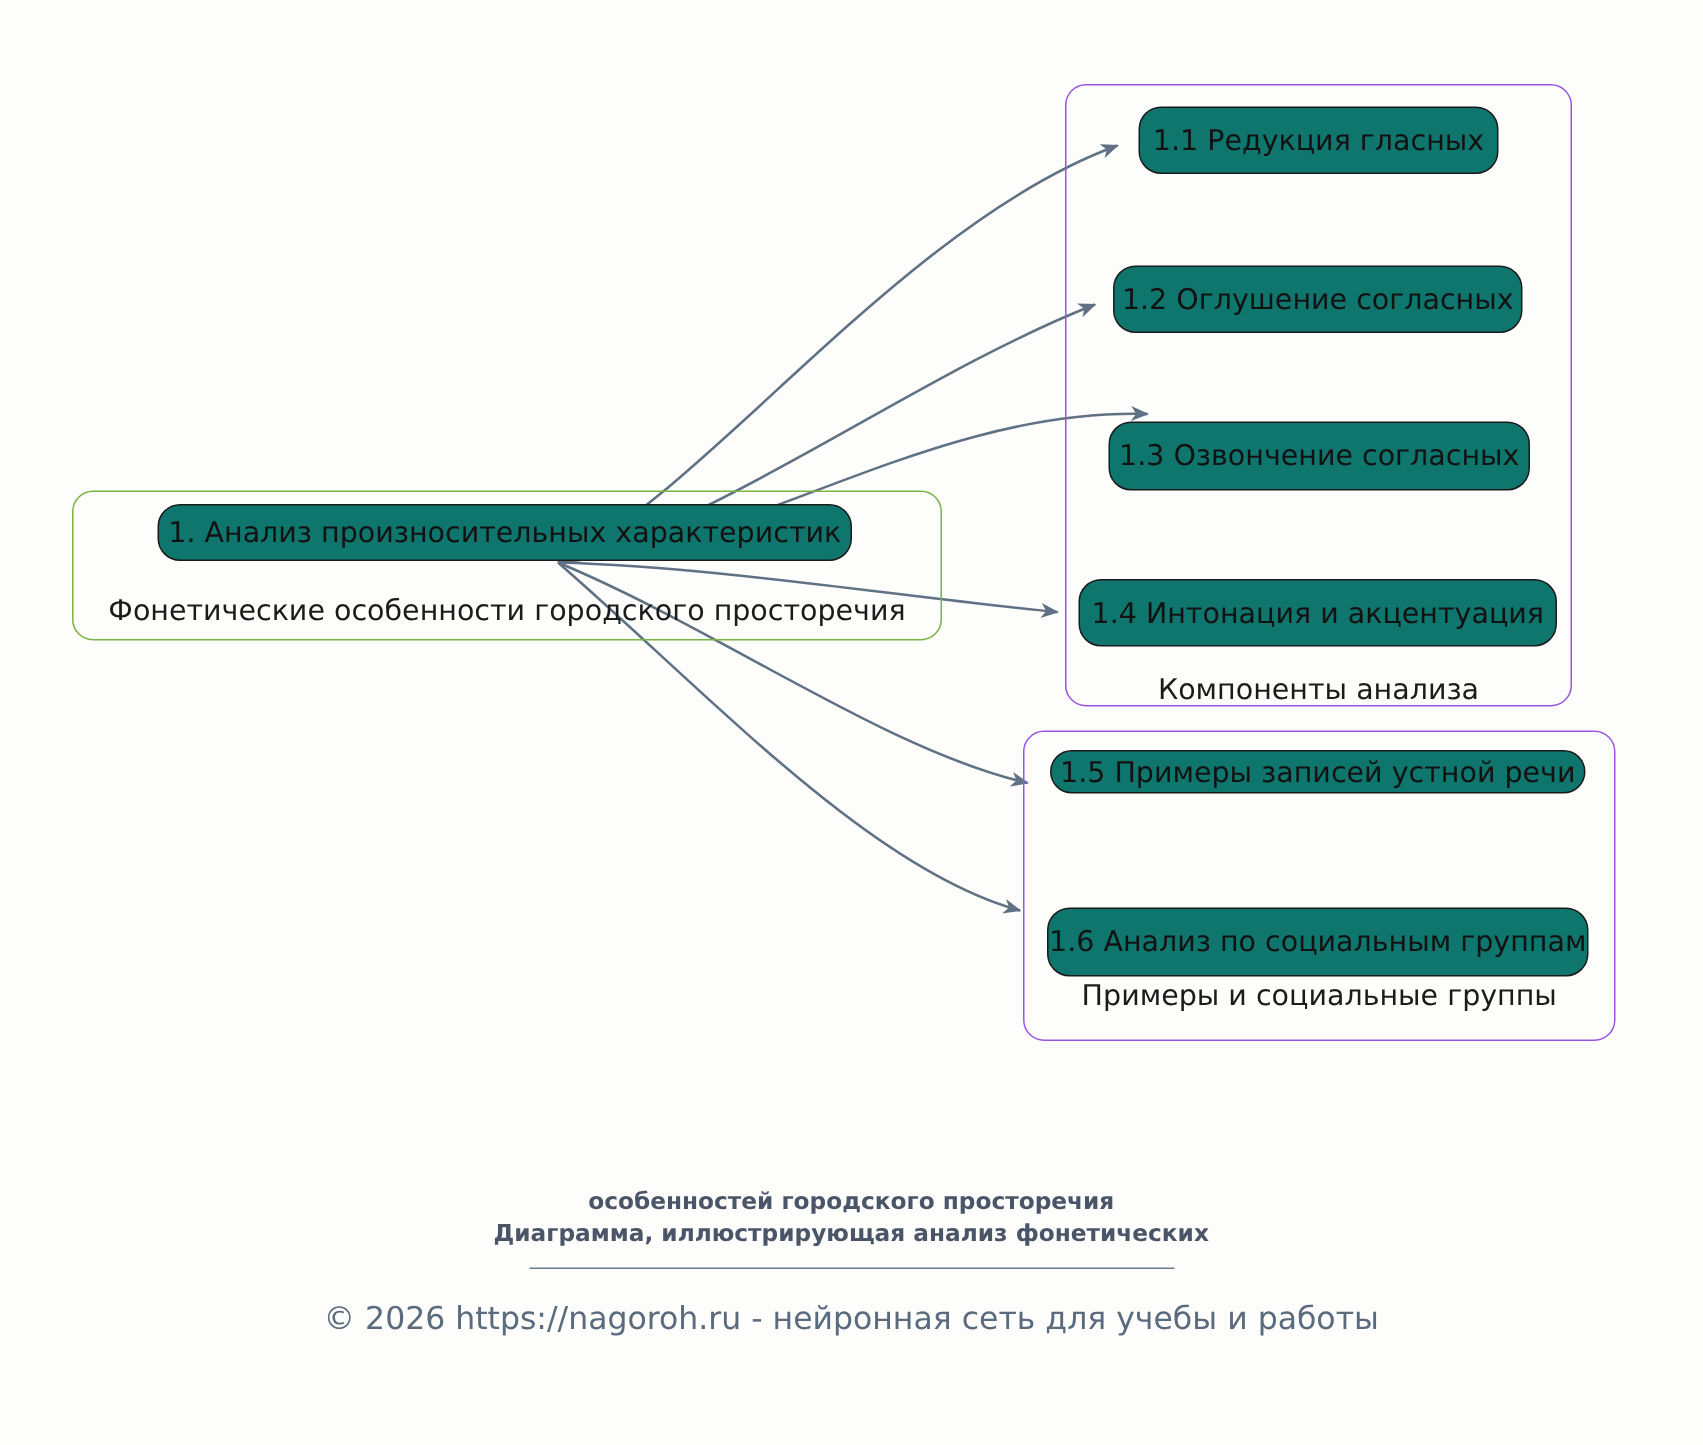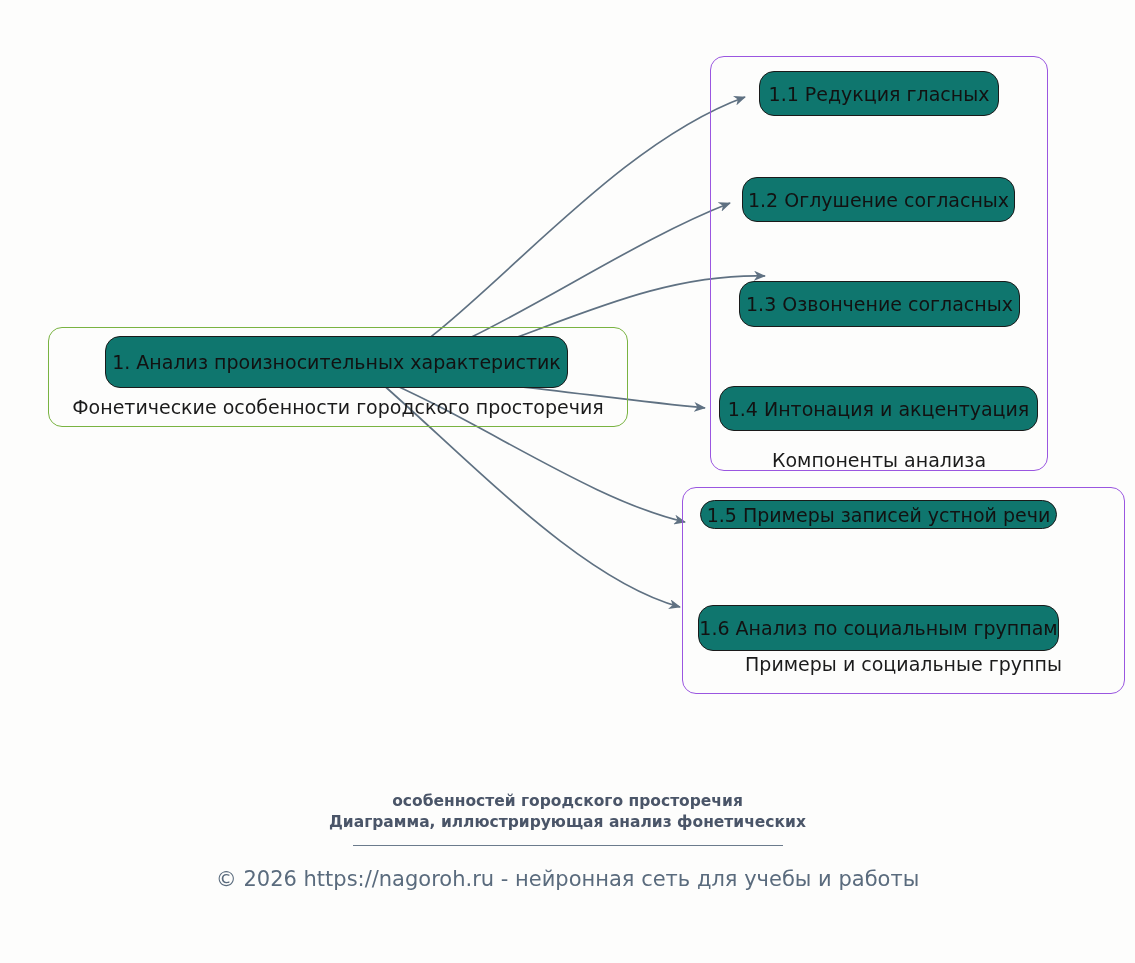--- a/index.html
+++ b/index.html
@@ -106,25 +106,25 @@
   </svg>
 
   <div class="cluster green" style="left:48px; top:327px; width:580px; height:100px;">
     <div class="cluster-label" style="top:68px;">Фонетические особенности городского просторечия</div>
   </div>
 
   <div class="cluster" style="left:710px; top:56px; width:338px; height:415px;">
     <div class="cluster-label" style="top:392px;">Компоненты анализа</div>
   </div>
 
-  <div class="cluster" style="left:682px; top:487px; width:443px; height:207px;">
+  <div class="cluster" style="left:682px; top:487px; width:395px; height:207px;">
     <div class="cluster-label" style="top:165px;">Примеры и социальные группы</div>
   </div>
 
-  <div class="node" style="left:105px; top:336px; width:463px; height:52px;">
+  <div class="node" style="left:105px; top:336px; width:463px; height:38px;">
     <span>1. Анализ произносительных характеристик</span>
   </div>
 
   <div class="node" style="left:759px; top:71px; width:240px; height:45px;">
     <span>1.1 Редукция гласных</span>
   </div>
 
   <div class="node" style="left:742px; top:177px; width:273px; height:45px;">
     <span>1.2 Оглушение согласных</span>
   </div>

